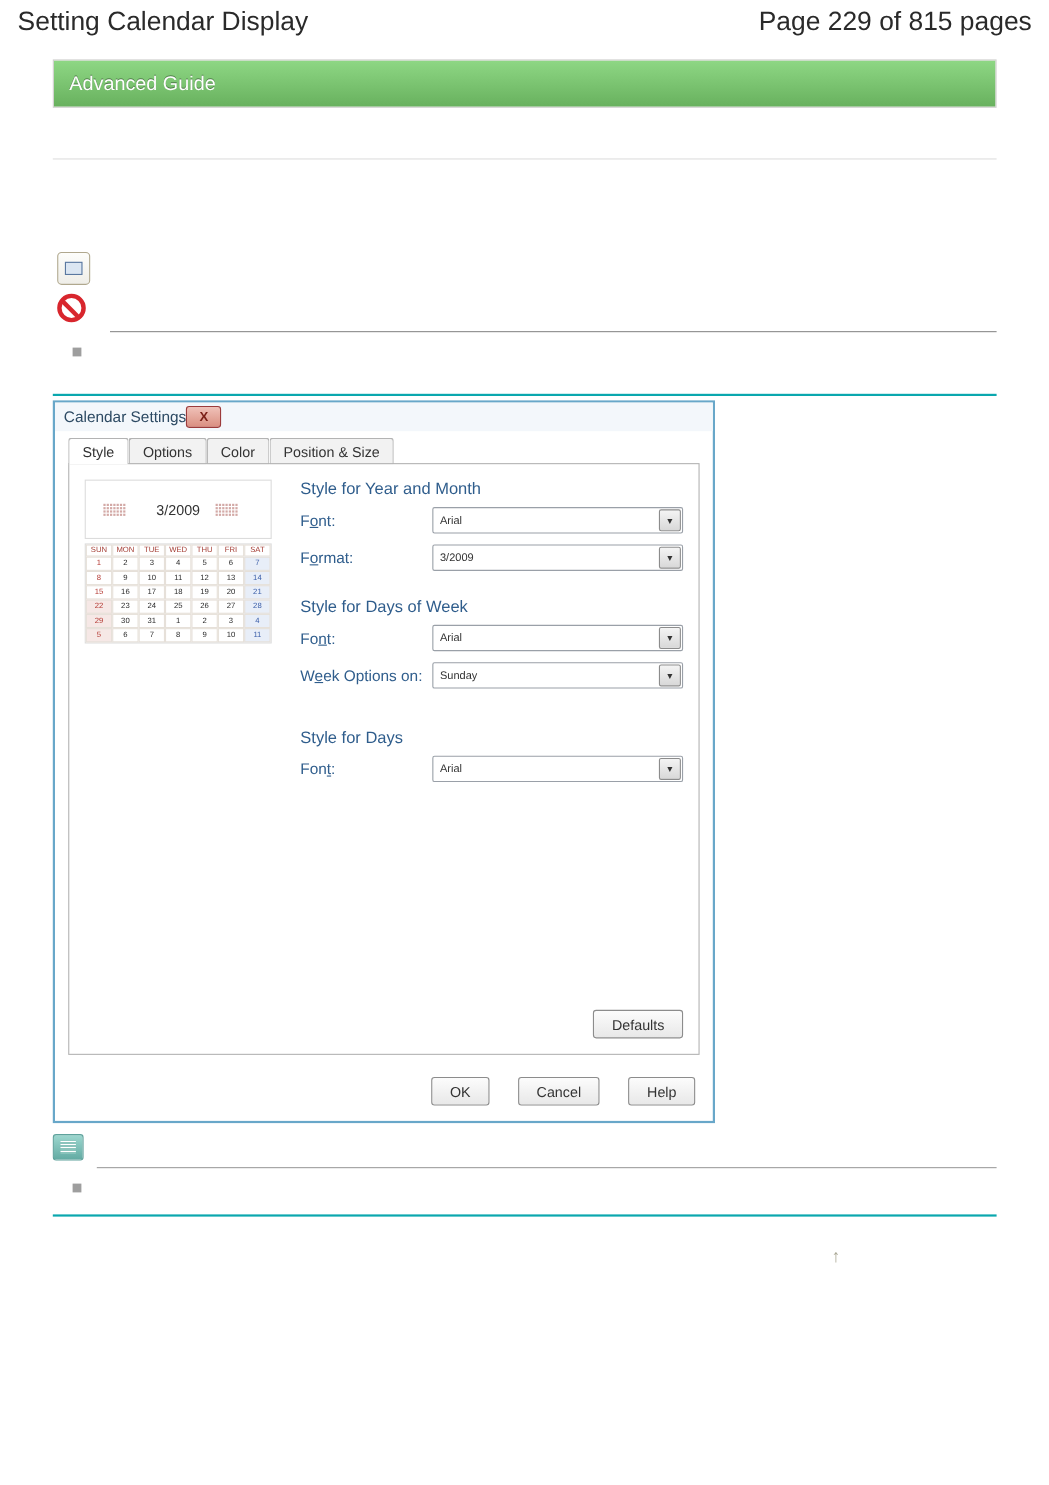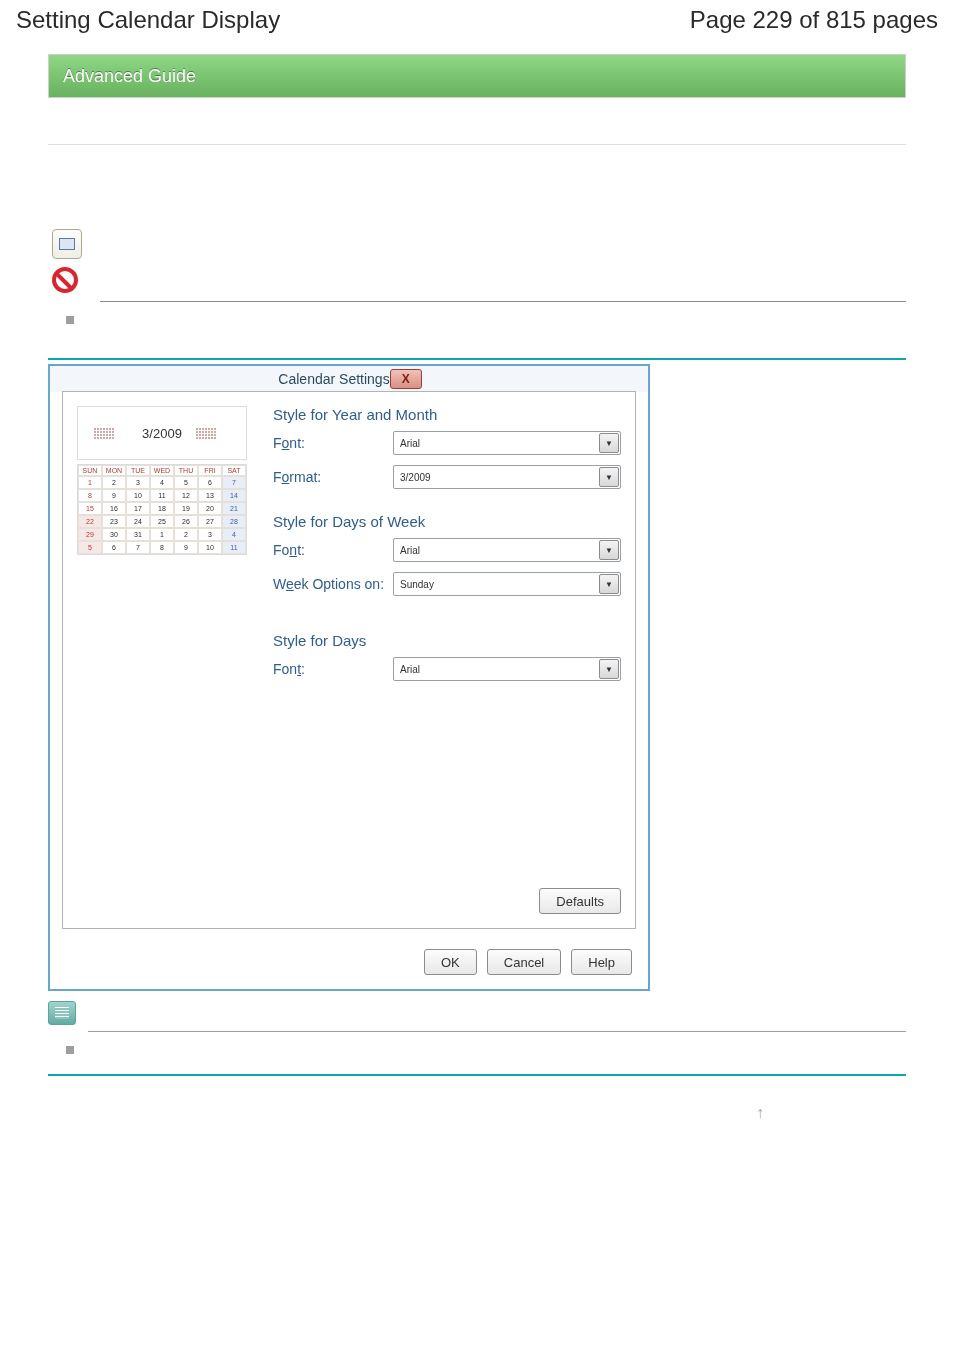--- a/index.html
+++ b/index.html
@@ -10,21 +10,21 @@
   .icons-col{margin:84px 0 0 52px}
   .icons-col .row{display:flex;align-items:center;margin-bottom:8px}
   .ic-printer{width:28px;height:28px;border:1px solid #b0a88e;border-radius:4px;background:linear-gradient(#fdfdfb,#efeee8);display:flex;align-items:center;justify-content:center}
   .ic-printer-inner{width:14px;height:10px;border:1px solid #5a78a0;background:#dbe6f2}
   .ic-no{width:26px;height:26px;border-radius:50%;border:4px solid #d8262d;position:relative;box-sizing:border-box}
   .ic-no:after{content:"";position:absolute;left:-2px;right:-2px;top:50%;height:4px;background:#d8262d;transform:rotate(45deg);transform-origin:center}
   .sep-long{margin:6px 48px 0 100px;border:none;border-top:1px solid #8b8b8b}
   .sq-grey{margin:14px 0 0 66px;width:8px;height:8px;background:#9e9e9e}
   .teal-line{margin:34px 48px 0 48px;height:2px;background:#0aa7ae}
   .dlg-wrap{margin:4px 0 0 48px;width:598px;border:2px solid #68a7c9;background:#fff;position:relative}
-  .dlg-title{height:26px;background:#f3f7fb;display:flex;align-items:center;justify-content:center;padding:0 6px 0 8px;font-size:14px;color:#2d4a63}
+  .dlg-title{height:26px;background:#f3f7fb;display:flex;align-items:center;justify-content:flex-start;padding:0 6px 0 8px;font-size:14px;color:#2d4a63}
   .close-btn{width:30px;height:18px;border:1px solid #9c3b3b;border-radius:3px;background:linear-gradient(#f0c2b9,#da8f81);display:flex;align-items:center;justify-content:center;color:#7a1f17;font-weight:bold;font-size:12px}
   .tab-bar{display:flex;gap:0;margin:6px 0 0 12px}
   .tab{border:1px solid #b3b3b3;border-bottom:none;background:#f2f2f2;padding:4px 12px;font-size:13px;color:#333;border-radius:3px 3px 0 0}
   .tab.active{background:#fff;position:relative;z-index:2}
   .tab-body{border:1px solid #b3b3b3;margin:0 12px 10px 12px;padding:14px 14px 52px 14px;margin-top:-1px;position:relative;min-height:470px}
   .two-col{display:flex;gap:26px}
   .preview{width:170px;flex:none}
   .preview-top{border:1px solid #dcdcdc;display:flex;align-items:center;justify-content:center;height:52px;gap:14px}
   .dot-block{width:34px;display:grid;grid-template-columns:repeat(7,2px);grid-auto-rows:2px;gap:1px}
   .dot-block i{background:#b56f6a;opacity:.6}
@@ -40,21 +40,21 @@
   .form-col{flex:1;color:#2f5d8c}
   .section-title{font-size:15px;margin-bottom:8px}
   .frow{display:flex;align-items:center;margin-bottom:10px}
   .frow label{width:120px;font-size:14px}
   .frow label .ul{text-decoration:underline}
   .dd{flex:1;position:relative}
   .dd-field{border:1px solid #9aa0a8;background:#fff;height:22px;display:flex;align-items:center;padding-left:6px;font-size:10px;color:#333;border-radius:2px}
   .dd-arrow{position:absolute;right:2px;top:2px;width:18px;height:18px;border:1px solid #8c8c8c;border-radius:2px;background:linear-gradient(#f4f4f4,#d8d8d8);display:flex;align-items:center;justify-content:center;font-size:8px;color:#333}
   .defaults-row{position:absolute;right:14px;bottom:14px}
   .btn{border:1px solid #8c8c8c;background:linear-gradient(#fcfcfc,#e8e8e8);border-radius:3px;height:24px;padding:0 16px;font-size:13px;color:#333;display:inline-flex;align-items:center}
-  .dlg-footer{display:flex;justify-content:flex-end;gap:10px;padding:10px 16px 14px 0}
+  .dlg-footer{display:flex;justify-content:flex-end;gap:26px;padding:10px 16px 14px 0}
   .note-ic{margin:10px 0 0 48px;width:26px;height:22px;border:1px solid #5fa29c;border-radius:3px;background:linear-gradient(#9dd7cf,#63aba3);display:flex;align-items:center;justify-content:center}
   .note-lines{width:14px;height:12px;background:repeating-linear-gradient(#fff,#fff 1px,#8bc4bc 1px,#8bc4bc 3px)}
   .sep-mid{margin:6px 48px 0 88px;border:none;border-top:1px solid #9e9e9e}
   .teal-line2{margin:20px 48px 0 48px;height:2px;background:#0aa7ae}
   .top-arrow{margin:28px 0 0 0;display:flex;justify-content:flex-end;padding-right:190px}
   .top-arrow span{color:#a9a794;font-size:16px}
 </style>
 </head>
 <body>
 
@@ -79,20 +79,26 @@
 <hr class="sep-long">
 <div class="sq-grey"></div>
 <div class="teal-line"></div>
 
 <div class="dlg-wrap">
   <div class="dlg-title">
     <span>Calendar Settings</span>
     <div class="close-btn">X</div>
   </div>
 
+  <div class="tab-bar">
+    <div class="tab active">Style</div>
+    <div class="tab">Options</div>
+    <div class="tab">Color</div>
+    <div class="tab">Position &amp; Size</div>
+  </div>
 
   <div class="tab-body">
     <div class="two-col">
       <div class="preview">
         <div class="preview-top">
           <div class="dot-block" id="dotsL">
               <i></i>
               <i></i>
               <i></i>
               <i></i>

